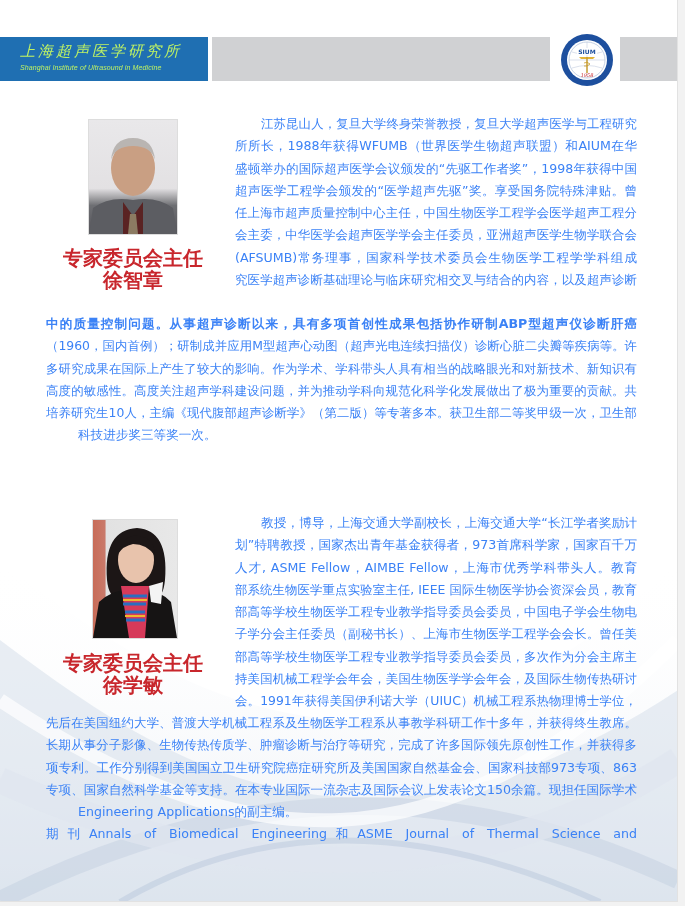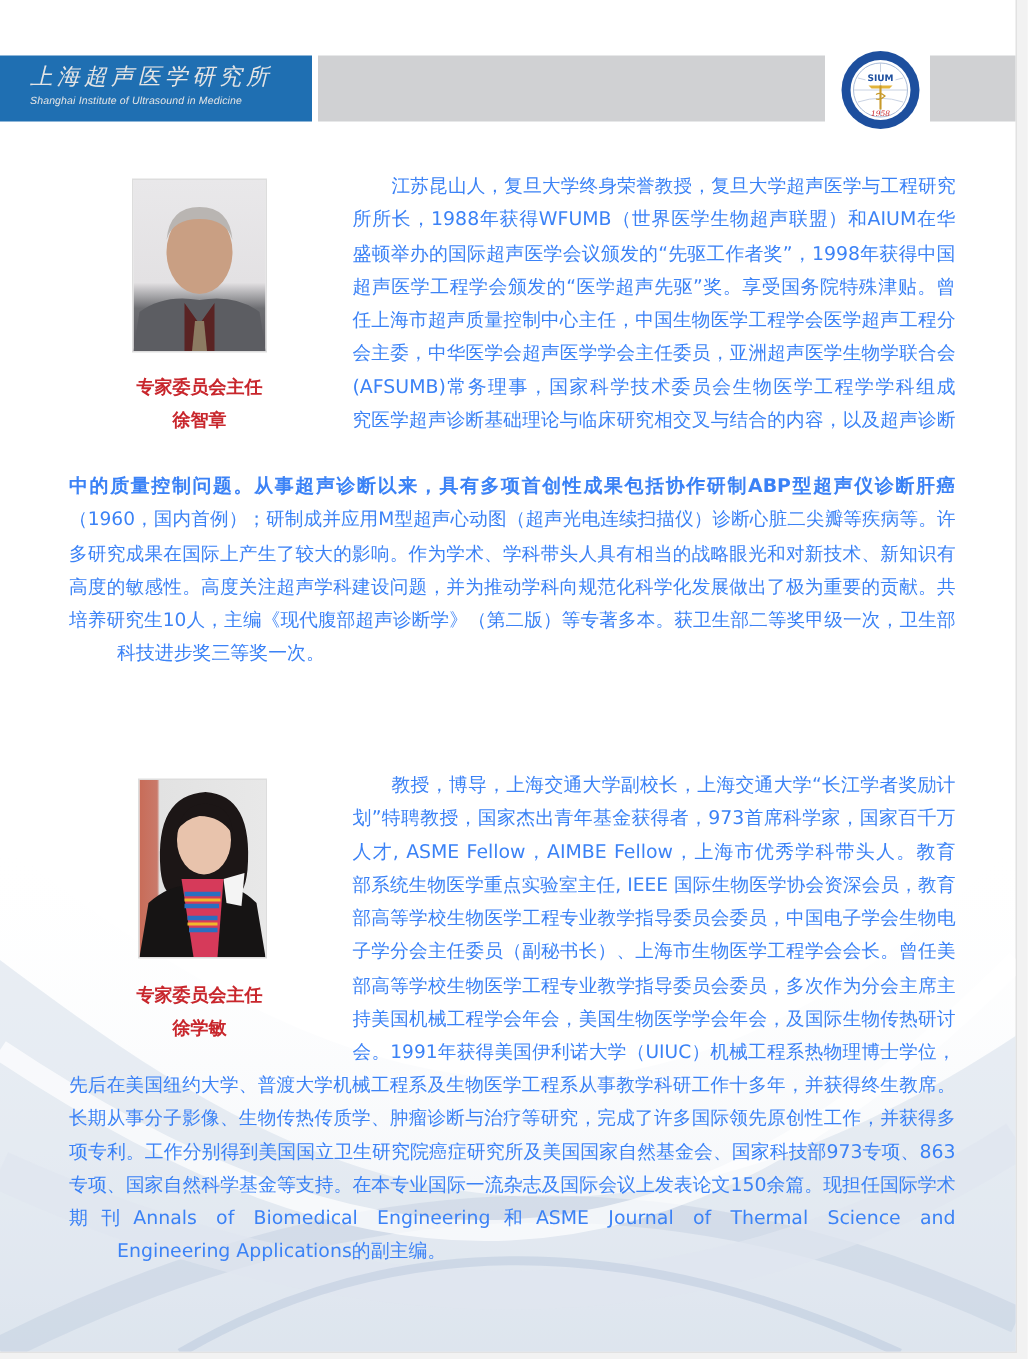--- a/index.html
+++ b/index.html
@@ -6,32 +6,32 @@
   html, body { width: 685px; height: 906px; overflow: hidden; background: #f2f2f2; }
   body { font-family: "DejaVu Sans", "Liberation Sans", sans-serif; color: #1e1e1e; }
   .page {
     position: absolute; left: 0; top: 0; width: 678px; height: 902px;
     background: #ffffff; border-right: 1px solid #e2e2e2; border-bottom: 1px solid #e2e2e2;
     overflow: hidden;
   }
   .wave-bg { position: absolute; left: 0; top: 0; width: 678px; height: 902px; z-index: 0; }
   .header-blue {
     position: absolute; left: 0; top: 37px; width: 208px; height: 44px; background: #1f6fb2;
-    color: #e5e5e5; z-index: 2;
+    color: #bef264; z-index: 2;
   }
   .header-blue .cn { position: absolute; left: 20px; top: 5px; font-size: 15px; font-style: italic; letter-spacing: 3px; font-weight: 300; }
   .header-blue .en { position: absolute; left: 20px; top: 27px; font-size: 7px; font-style: italic; font-family: "Liberation Sans", sans-serif; letter-spacing: 0.1px; }
   .header-gray1 { position: absolute; left: 212px; top: 37px; width: 338px; height: 44px; background: #d0d1d3; z-index: 2; }
   .header-gray2 { position: absolute; left: 620px; top: 37px; width: 58px; height: 44px; background: #d0d1d3; z-index: 2; }
   .logo { position: absolute; left: 560px; top: 33px; width: 54px; height: 54px; z-index: 2; }
 
   .photo { position: absolute; z-index: 2; border: 1px solid #ddd; }
   .photo1 { left: 88px; top: 119px; width: 90px; height: 116px; background: linear-gradient(#e9e8ea 0%, #e3e1e3 60%, #6e6f73 75%, #55545a 100%); }
   .photo2 { left: 92px; top: 519px; width: 86px; height: 120px; background: linear-gradient(90deg, #c86c58 0%, #c9796a 14%, #e2e2e2 16%, #e8e8e8 100%); }
-  .title-red { position: absolute; z-index: 2; color: #c8262c; font-size: 12px; font-weight: bold; text-align: center; width: 150px; line-height: 22px; }
+  .title-red { position: absolute; z-index: 2; color: #c8262c; font-size: 20px; font-weight: bold; text-align: center; width: 150px; line-height: 22px; }
   .title1 { left: 58px; top: 247px; }
   .title2 { left: 58px; top: 652px; }
 
   .para { position: absolute; z-index: 2; font-size: 12.6px; line-height: 22.3px; color: #3b82f6; text-align: justify; }
   .para .line { display: block; white-space: nowrap; text-align-last: justify; text-align: justify; }
   .para .line.last { text-align-last: left; margin-left: 32px; }
   .p1a { left: 235px; top: 113px; width: 402px; }
   .p1b { left: 46px; top: 313px; width: 591px; }
   .p2a { left: 235px; top: 512px; width: 402px; }
   .p2b { left: 46px; top: 712px; width: 591px; }
@@ -136,17 +136,17 @@
     <span class="line" style="font-size: 12.4px;">子学分会主任委员（副秘书长）、上海市生物医学工程学会会长。曾任美</span>
     <span class="line" style="font-size: 12.4px;">部高等学校生物医学工程专业教学指导委员会委员，多次作为分会主席主</span>
     <span class="line" style="font-size: 12.4px;">持美国机械工程学会年会，美国生物医学学会年会，及国际生物传热研讨</span>
     <span class="line" style="font-size: 12.4px;">会。1991年获得美国伊利诺大学（UIUC）机械工程系热物理博士学位，</span>
   </div>
   <div class="para p2b">
     <span class="line" style="font-size: 12.4px;">先后在美国纽约大学、普渡大学机械工程系及生物医学工程系从事教学科研工作十多年，并获得终生教席。</span>
     <span class="line" style="font-size: 12.4px;">长期从事分子影像、生物传热传质学、肿瘤诊断与治疗等研究，完成了许多国际领先原创性工作，并获得多</span>
     <span class="line" style="font-size: 12.6px;">项专利。工作分别得到美国国立卫生研究院癌症研究所及美国国家自然基金会、国家科技部973专项、863</span>
     <span class="line" style="font-size: 12.6px;">专项、国家自然科学基金等支持。在本专业国际一流杂志及国际会议上发表论文150余篇。现担任国际学术</span>
+    <span class="line last" style="font-size: 12.6px;">Engineering Applications的副主编。</span>
     <span class="line" style="font-size: 12.6px;">期刊Annals of Biomedical Engineering和ASME Journal of Thermal Science and</span>
-    <span class="line last" style="font-size: 12.6px;">Engineering Applications的副主编。</span>
   </div>
 
 </div>
 
 </body></html>

